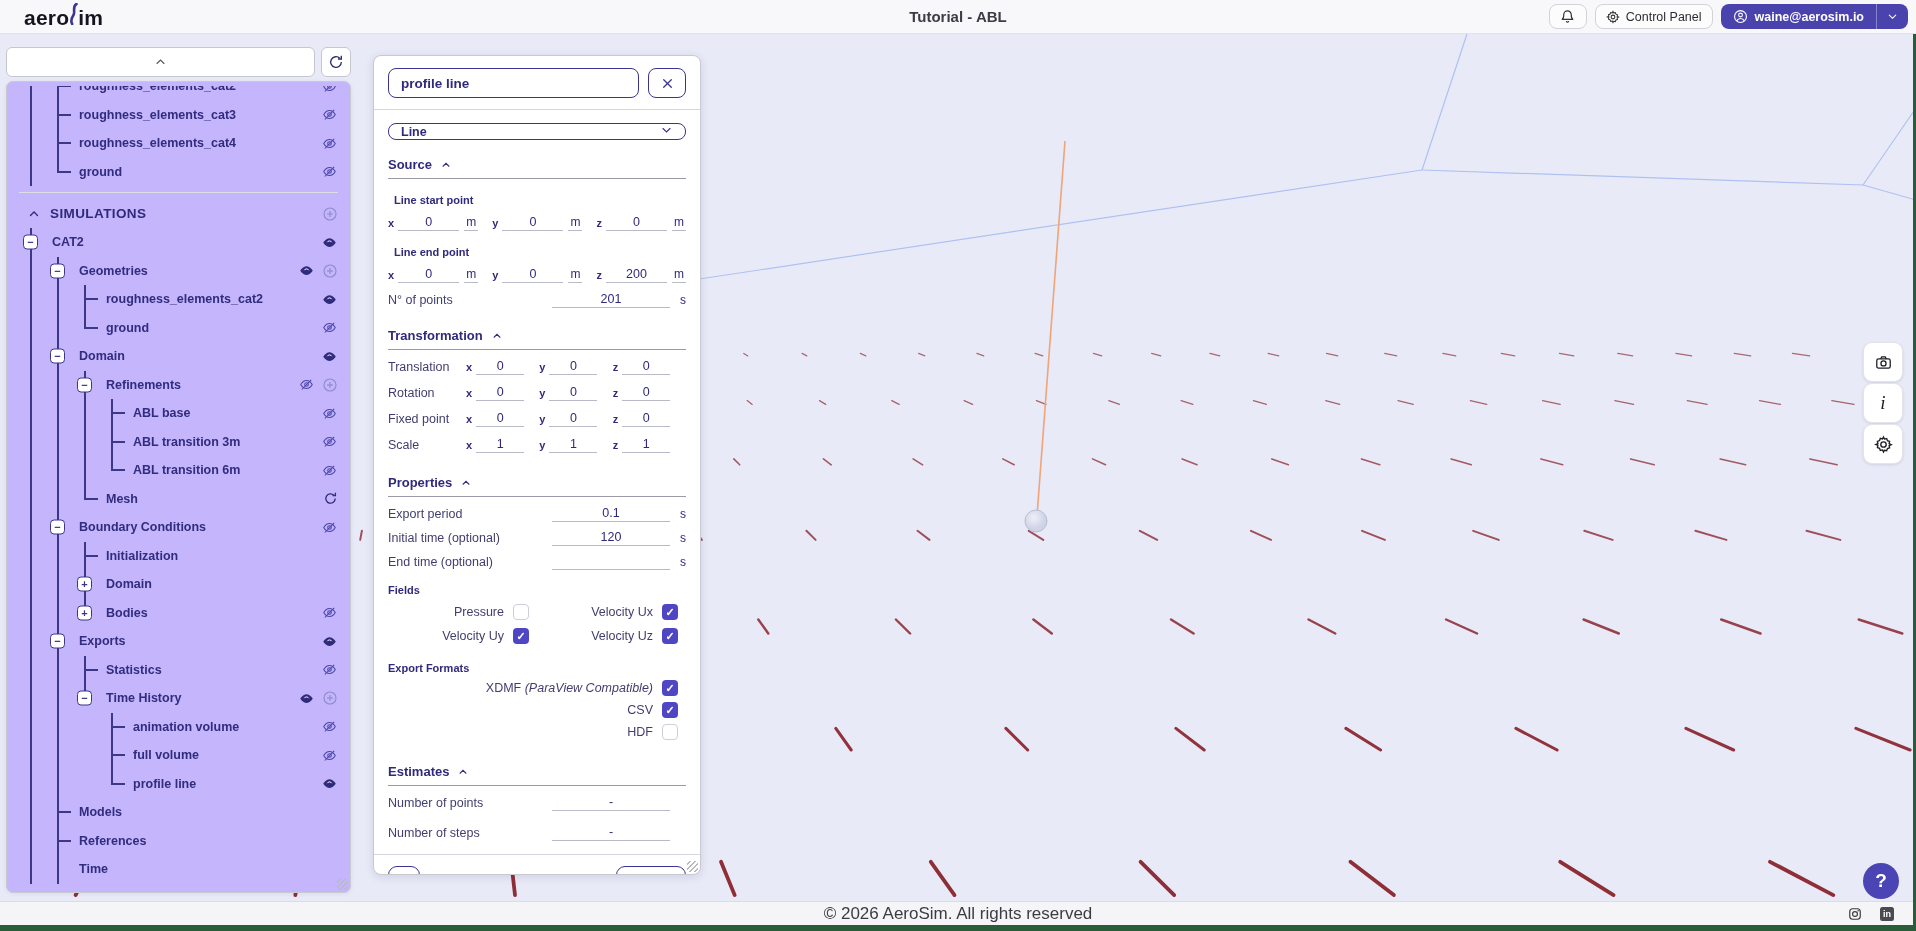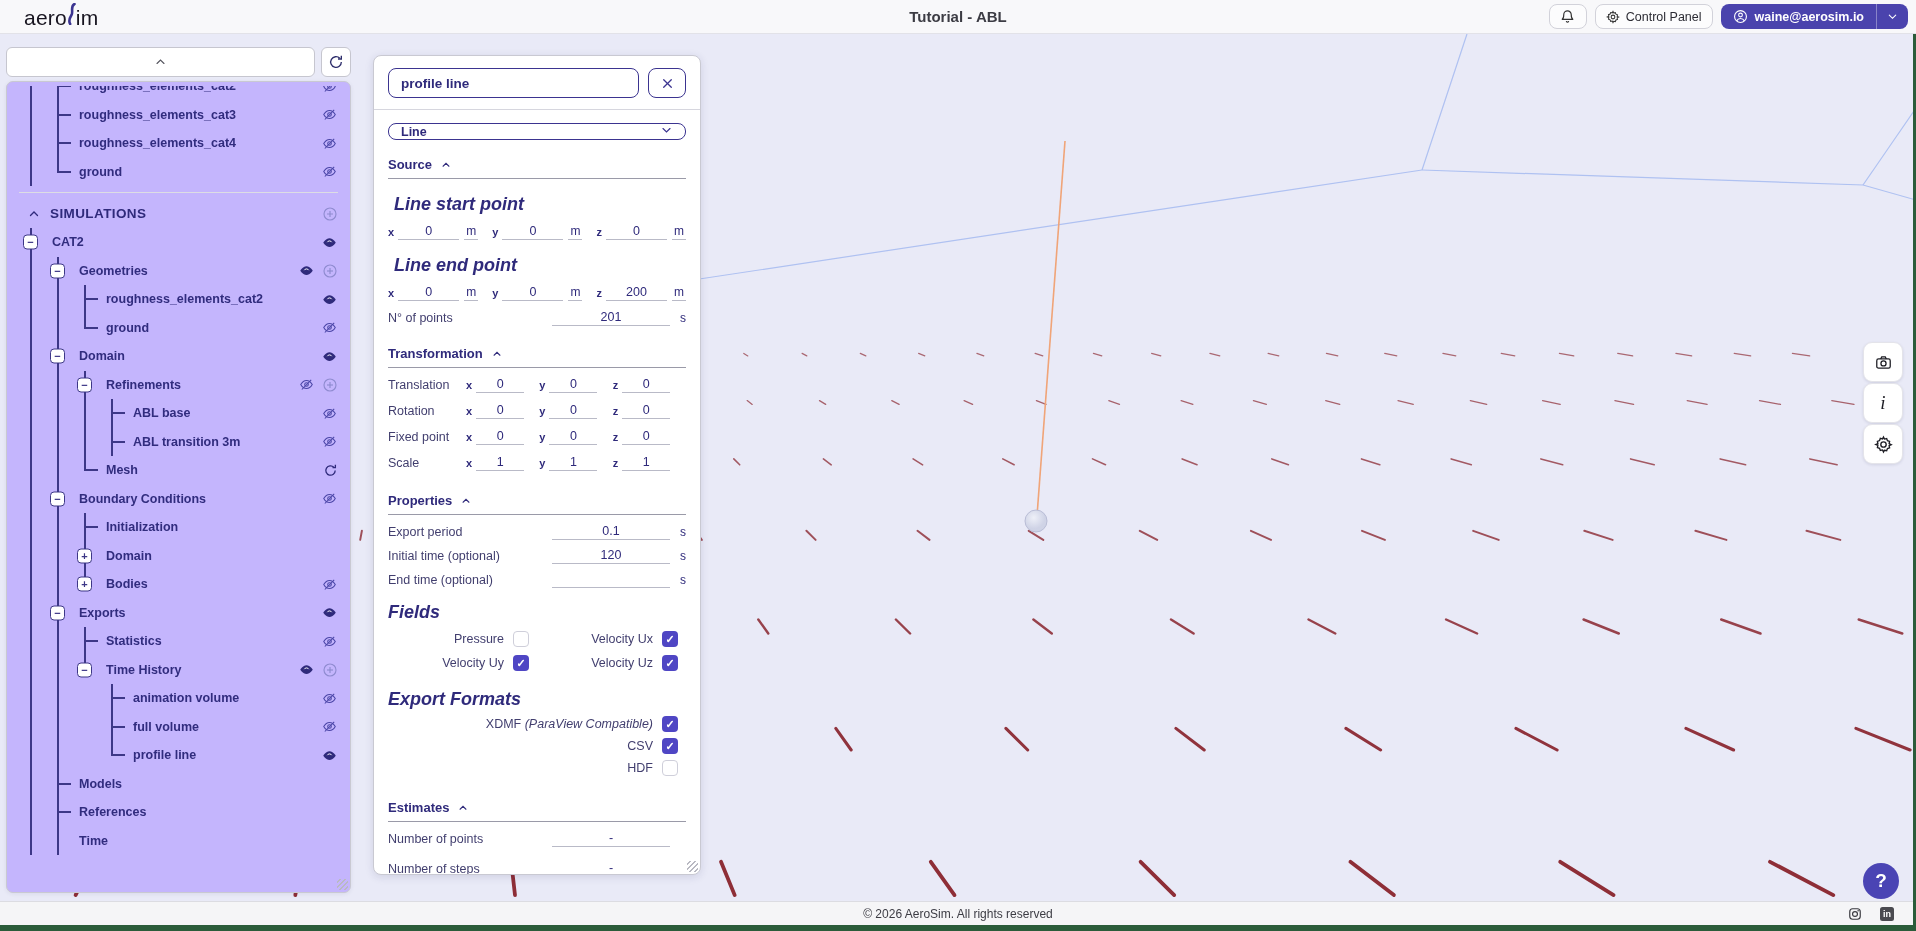--- a/index.html
+++ b/index.html
@@ -2,21 +2,21 @@
 <html><head>
 <meta charset="utf-8">
 <style>
   * { margin:0; padding:0; box-sizing:border-box; }
   html,body { width:1916px; height:931px; overflow:hidden; }
   body { font-family:"Liberation Sans", sans-serif; background:#e9eaf7; position:relative; }
 
   
   .header { position:absolute; left:0; top:0; width:100%; height:34px; background:#f8f8fa;
             border-bottom:1px solid #e2e2e8; display:flex; align-items:center; z-index:40; }
-  .brand { margin-left:24px; font-size:21px; font-weight:normal; color:#17141f; letter-spacing:.2px;
+  .brand { margin-left:24px; font-size:21px; font-weight:bold; color:#17141f; letter-spacing:.2px;
            display:flex; align-items:baseline; }
   .brand .s-glyph { color:#3b3490; font-weight:bold; margin:0 -1px; }
   .hdr-title { position:absolute; left:50%; transform:translateX(-50%); font-size:15px; font-weight:600; color:#3c3c44; }
   .hdr-right { margin-left:auto; display:flex; gap:8px; align-items:center; padding-right:8px; }
   .hbtn { height:25px; border:1px solid #d2d2da; border-radius:8px; background:#fcfcfd;
           display:flex; align-items:center; gap:6px; padding:0 10px; font-size:12.5px; color:#2c2c34; cursor:pointer; }
   .hbtn.icon-only { width:38px; justify-content:center; padding:0; }
   .user-btn { height:25px; background:#4a43ad; border-radius:8px; color:#fff; display:flex; align-items:center;
               font-size:12.5px; font-weight:700; cursor:pointer; overflow:hidden; }
   .user-main { display:flex; align-items:center; gap:7px; padding:0 12px; }
@@ -33,21 +33,21 @@
   .vtool { width:40px; height:40px; background:#fff; border:1px solid #e4e4ea; border-radius:9px;
            box-shadow:0 1px 3px rgba(40,40,80,.12); display:flex; align-items:center; justify-content:center; cursor:pointer; }
   .vtool .i-italic { font-family:"Liberation Serif", serif; font-style:italic; font-size:19px; color:#1d1d24; }
   .help-fab { position:absolute; right:17px; bottom:32px; width:36px; height:36px; border-radius:50%;
               background:#4a44b4; color:#fff; font-size:19px; font-weight:bold; display:flex; align-items:center;
               justify-content:center; z-index:65; cursor:pointer; }
 
   
   .footer { position:absolute; left:0; bottom:6px; width:100%; height:24px; background:#f5f5f7;
             border-top:1px solid #dcdce2; z-index:55; display:flex; align-items:center; }
-  .footer-text { position:absolute; left:50%; transform:translateX(-50%); font-size:12px; color:#3c3c44; }
+  .footer-text { position:absolute; left:50%; transform:translateX(-50%); font-size:17px; color:#3c3c44; }
   .footer-icons { margin-left:auto; display:flex; gap:18px; align-items:center; padding-right:22px; }
   .li-badge { width:14px; height:14px; background:#4a4a50; border-radius:2.5px; color:#fff; font-size:9px;
               font-weight:bold; display:flex; align-items:center; justify-content:center; }
 
   
   .sidebar { position:absolute; left:6px; top:47px; width:345px; height:846px; z-index:20;
              display:flex; flex-direction:column; }
   .sb-top { display:flex; gap:6px; height:30px; margin-bottom:4px; }
   .sb-combo { flex:1; background:#fff; border:1px solid #c6c6cf; border-radius:6px; display:flex;
               align-items:center; justify-content:center; cursor:pointer; }
@@ -86,21 +86,21 @@
   .p-close { width:38px; height:30px; border:1.6px solid #3b3490; border-radius:8px; background:#fff;
              color:#3b3490; font-size:15px; display:flex; align-items:center; justify-content:center; cursor:pointer; }
   .p-hr { border-top:1px solid #d6d6de; }
   .p-select { margin:13px 14px 4px; height:30px; border:1.6px solid #3b3490; border-radius:8px;
               display:flex; align-items:center; padding:0 12px; font-size:12.5px; font-weight:600;
               color:#2f2a7b; cursor:pointer; }
   .p-select .sel-caret { margin-left:auto; }
   .sec-title { display:flex; align-items:center; gap:8px; font-size:13px; font-weight:bold; color:#2f2a7b;
                margin:13px 14px 4px; cursor:pointer; }
   .sec-rule { border-top:1px solid #9a9aa8; margin:2px 14px 8px; }
-  .sub-title { font-size:18px; font-weight:bold; color:#2f2a7b; margin:7px 14px 6px 20px;font-style:italic; }
+  .sub-title { font-size:11px; font-weight:bold; color:#2f2a7b; margin:7px 14px 6px 20px; }
   .vec-row { display:flex; align-items:center; margin:2px 14px 8px; }
   .axis { font-size:11px; font-weight:bold; color:#2f2a7b; margin-right:4px; }
   .ufield { border-bottom:1px solid #b9bac7; text-align:center; font-size:12.5px; color:#2f2a7b;
             height:17px; line-height:16px; }
   .vec-row .ufield { width:52px; margin-right:5px; }
   .vec-row .unit { font-size:12px; color:#2f2a7b; border-bottom:1px solid #b9bac7; height:17px;
                    line-height:16px; padding:0 2px; margin-right:14px; }
   .kv-row { display:flex; align-items:center; margin:0 14px 7px; }
   .kv-label { font-size:12.5px; color:#413e6e; }
   .kv-field { margin-left:auto; width:118px; }
@@ -566,20 +566,43 @@
           </span>
         </div>
         <div class="t-row">
           <span class="t-cell">
             <span class="vfull"></span>
           </span>
           <span class="t-cell">
             <span class="vfull"></span>
           </span>
           <span class="t-cell">
+            <span class="vfull"></span>
+          </span>
+          <span class="t-cell">
+            <span class="vhalf"></span>
+            <span class="hstub"></span>
+          </span>
+          <span class="t-label">ABL transition 6m</span>
+          <span class="t-icons">
+            <svg width="17" height="15" viewBox="0 0 24 24" fill="none" stroke="#4b46a8" stroke-width="1.7">
+              <path d="M12 5.5C6.5 5.5 2.8 12 2.8 12S6.5 18.5 12 18.5 21.2 12 21.2 12 17.5 5.5 12 5.5z"></path>
+              <circle cx="12" cy="12" r="2.9"></circle>
+              <line x1="4.5" y1="20" x2="19.5" y2="4.5"></line>
+            </svg>
+          </span>
+        </div>
+        <div class="t-row">
+          <span class="t-cell">
+            <span class="vfull"></span>
+          </span>
+          <span class="t-cell">
+            <span class="vfull"></span>
+          </span>
+          <span class="t-cell">
             <span class="vhalf"></span>
             <span class="hstub"></span>
           </span>
           <span class="t-label">Mesh</span>
           <span class="t-icons">
             <svg width="15" height="15" viewBox="0 0 24 24" fill="none" stroke="#2f2a7b" stroke-width="2.1">
               <path d="M19.5 12a7.5 7.5 0 1 1-2.1-5.2"></path>
               <polyline points="19.8,2.8 19.8,7.3 15.3,7.3"></polyline>
             </svg>
           </span>

